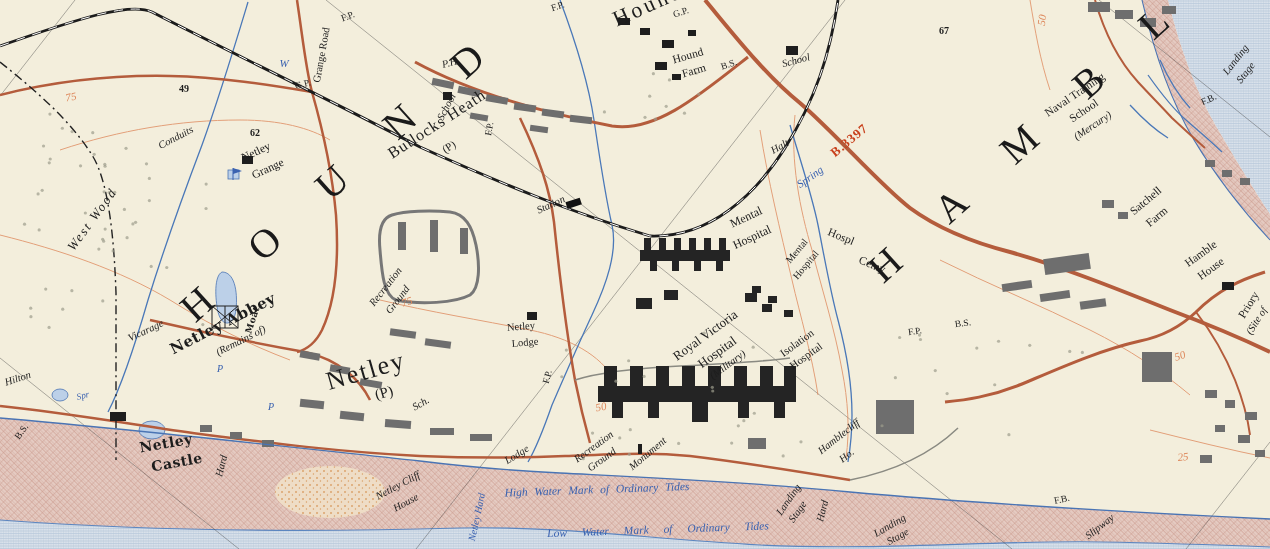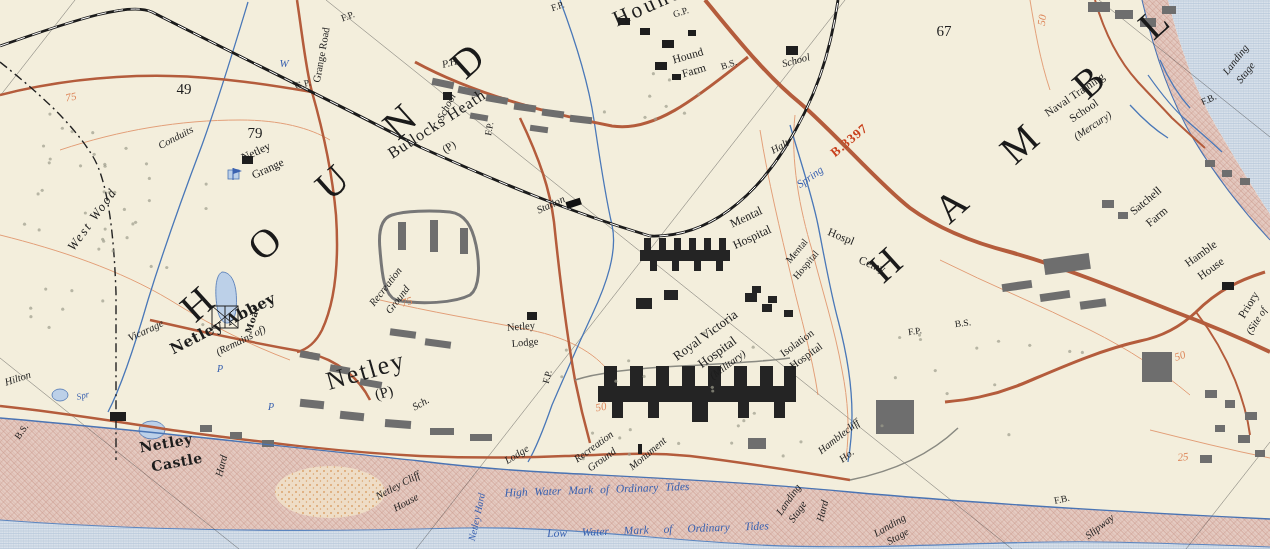--- a/index.html
+++ b/index.html
@@ -18,21 +18,21 @@
   .hamlet-big{font-size:22px;letter-spacing:3px;}
   .town{font-size:26px;letter-spacing:2px;}
   .town-sub{font-size:15px;}
   .town2{font-size:16px;letter-spacing:1px;}
   .name{font-size:11.5px;}
   .gothic{font-family:"DejaVu Serif",serif;font-weight:bold;font-size:14px;letter-spacing:.5px;}
   .ital{font-style:italic;font-size:10.5px;}
   .blue{color:var(--blueText);font-style:italic;font-size:11px;}
   .tide{color:var(--blueText);font-style:italic;font-size:11.5px;}
   .contour{color:var(--contour);font-size:11px;font-style:italic;}
-  .spot{font-size:15px;}
+  .spot{font-size:10px;font-weight:bold;}
   .roadnum{color:var(--roadNumber);font-size:13px;font-weight:bold;letter-spacing:1px;}
   .abbr{font-size:9.5px;}
 </style>
 </head>
 <body>
 
 <div id="map">
   <svg width="1270" height="549" viewBox="0 0 1270 549">
     <defs>
       <pattern id="mudp" width="5" height="5" patternUnits="userSpaceOnUse" patternTransform="rotate(45)">
@@ -422,21 +422,21 @@
       <div class="lbl blue" style="left: 271px; top: 407px; transform: translate(-50%, -50%) rotate(0deg); font-size: 10px;">P</div>
       <div class="lbl tide" style="left: 597px; top: 490px; transform: translate(-50%, -50%) rotate(-2deg); word-spacing: 4px;">High Water Mark of Ordinary Tides</div>
       <div class="lbl tide" style="left: 658px; top: 530px; transform: translate(-50%, -50%) rotate(-2deg); word-spacing: 12px;">Low Water Mark of Ordinary Tides</div>
       <div class="lbl contour" style="left: 71px; top: 97px; transform: translate(-50%, -50%) rotate(-12deg);">75</div>
       <div class="lbl contour" style="left: 407px; top: 302px; transform: translate(-50%, -50%) rotate(-18deg);">75</div>
       <div class="lbl contour" style="left: 1042px; top: 20px; transform: translate(-50%, -50%) rotate(-82deg);">50</div>
       <div class="lbl contour" style="left: 601px; top: 407px; transform: translate(-50%, -50%) rotate(-12deg);">50</div>
       <div class="lbl contour" style="left: 1180px; top: 356px; transform: translate(-50%, -50%) rotate(-18deg);">50</div>
       <div class="lbl contour" style="left: 1183px; top: 457px; transform: translate(-50%, -50%) rotate(-6deg);">25</div>
       <div class="lbl spot" style="left: 184px; top: 89px; transform: translate(-50%, -50%) rotate(0deg);">49</div>
-      <div class="lbl spot" style="left: 255px; top: 133px; transform: translate(-50%, -50%) rotate(0deg);">79</div>
+      <div class="lbl spot" style="left: 255px; top: 133px; transform: translate(-50%, -50%) rotate(0deg);">62</div>
       <div class="lbl spot" style="left: 944px; top: 31px; transform: translate(-50%, -50%) rotate(0deg);">67</div>
       <div class="lbl roadnum" style="left: 849px; top: 140px; transform: translate(-50%, -50%) rotate(-40deg);">B.3397</div>
       <div class="lbl abbr" style="left: 348px; top: 17px; transform: translate(-50%, -50%) rotate(-20deg);">F.P.</div>
       <div class="lbl abbr" style="left: 558px; top: 7px; transform: translate(-50%, -50%) rotate(-18deg);">F.P.</div>
       <div class="lbl abbr" style="left: 490px; top: 129px; transform: translate(-50%, -50%) rotate(-80deg);">F.P.</div>
       <div class="lbl abbr" style="left: 548px; top: 377px; transform: translate(-50%, -50%) rotate(-75deg);">F.P.</div>
       <div class="lbl abbr" style="left: 915px; top: 332px; transform: translate(-50%, -50%) rotate(-8deg);">F.P.</div>
       <div class="lbl abbr" style="left: 1209px; top: 100px; transform: translate(-50%, -50%) rotate(-24deg);">F.B.</div>
       <div class="lbl abbr" style="left: 1062px; top: 500px; transform: translate(-50%, -50%) rotate(-12deg);">F.B.</div>
       <div class="lbl abbr" style="left: 729px; top: 65px; transform: translate(-50%, -50%) rotate(-18deg);">B.S.</div>

